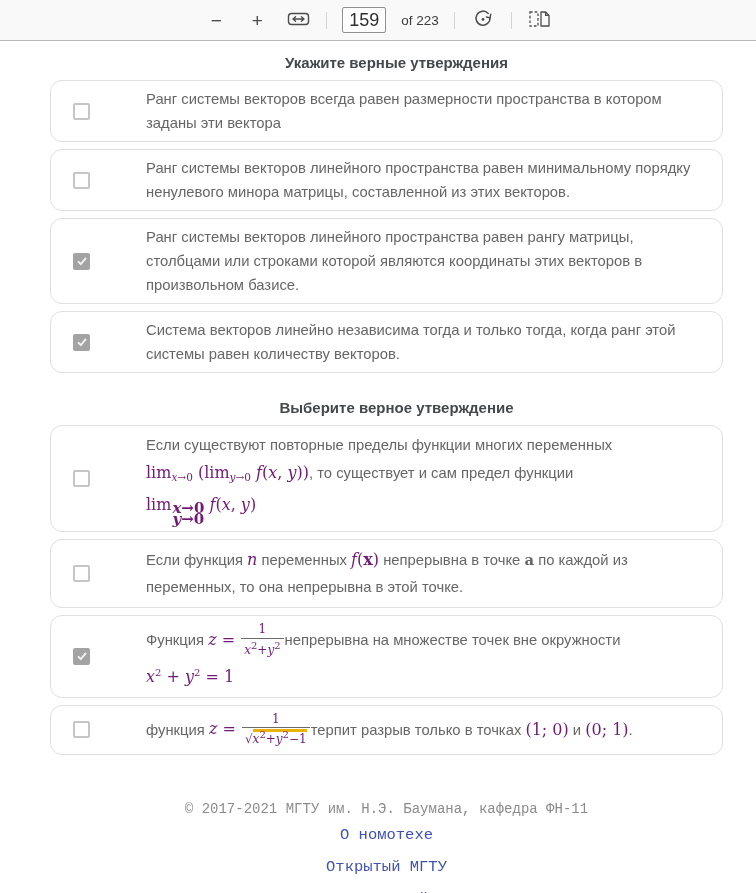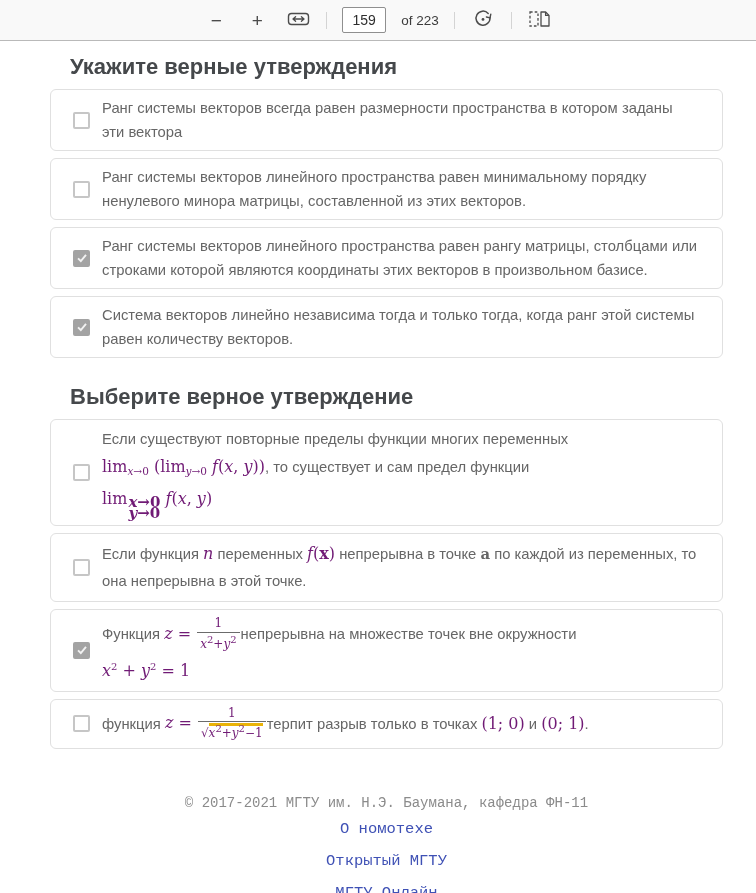--- a/index.html
+++ b/index.html
@@ -16,37 +16,38 @@
     display: flex; align-items: center; justify-content: center; gap: 15px;
   }
   .tool-btn {
     background: none; border: none; padding: 0; cursor: pointer;
     width: 26px; height: 26px; display: flex; align-items: center; justify-content: center;
     color: #4c4c4c; font-size: 19px; font-family: inherit; line-height: 1;
   }
   .sep { width: 1px; height: 17px; background: #d4d4d4; }
   .page-input {
     width: 44px; height: 26px; border: 1px solid #8f8f8f; border-radius: 2px;
-    background: #fff; text-align: center; font-size: 14px; color: #2e2e2e;
+    background: #fff; text-align: center; font-size: 18px; color: #2e2e2e;
     font-family: inherit; padding: 0;
   }
   .page-total { font-size: 13.5px; color: #3c3c3c; white-space: nowrap; }
 
   
   .content { padding: 13px 33px 0 50px; }
   .section-title {
-    font-size: 22px; font-weight: bold; color: #45484b;
+    font-size: 15px; font-weight: bold; color: #45484b;
     margin: 0 0 9px 20px;
+    text-align: center;
   }
   .section2 { margin-top: 26px; }
 
   .card {
-    border: 1px solid #e0e0e0; border-radius: 6px; background: #fff;
+    border: 1px solid #e0e0e0; border-radius: 12px; background: #fff;
     display: flex; align-items: center;
-    padding: 6px 24px 6px 22px; margin-bottom: 7px;
+    padding: 6px 24px 6px 22px; margin-bottom: 7px; gap: 44px;
   }
   .checkbox {
     width: 17px; height: 17px; flex: none;
     border: 2px solid #c6c6c6; border-radius: 2px; background: #fff;
     margin-right: 12px; display: flex; align-items: center; justify-content: center;
     cursor: pointer;
   }
   .checkbox.checked { background: #a3a3a3; border-color: #a3a3a3; }
   .tick { display: none; }
   .checked .tick { display: block; }

